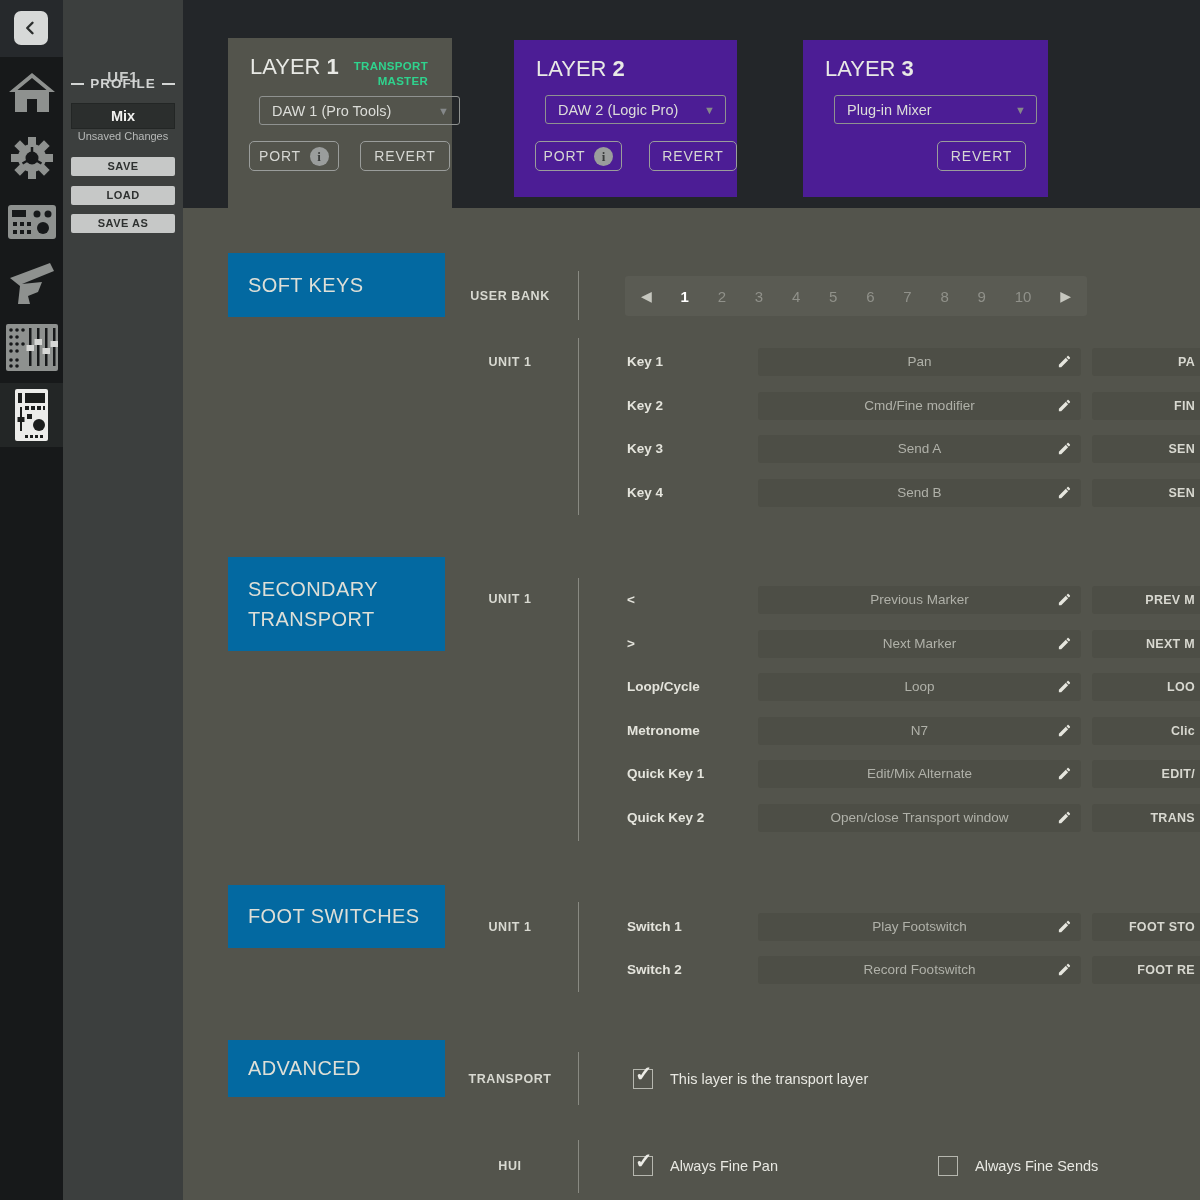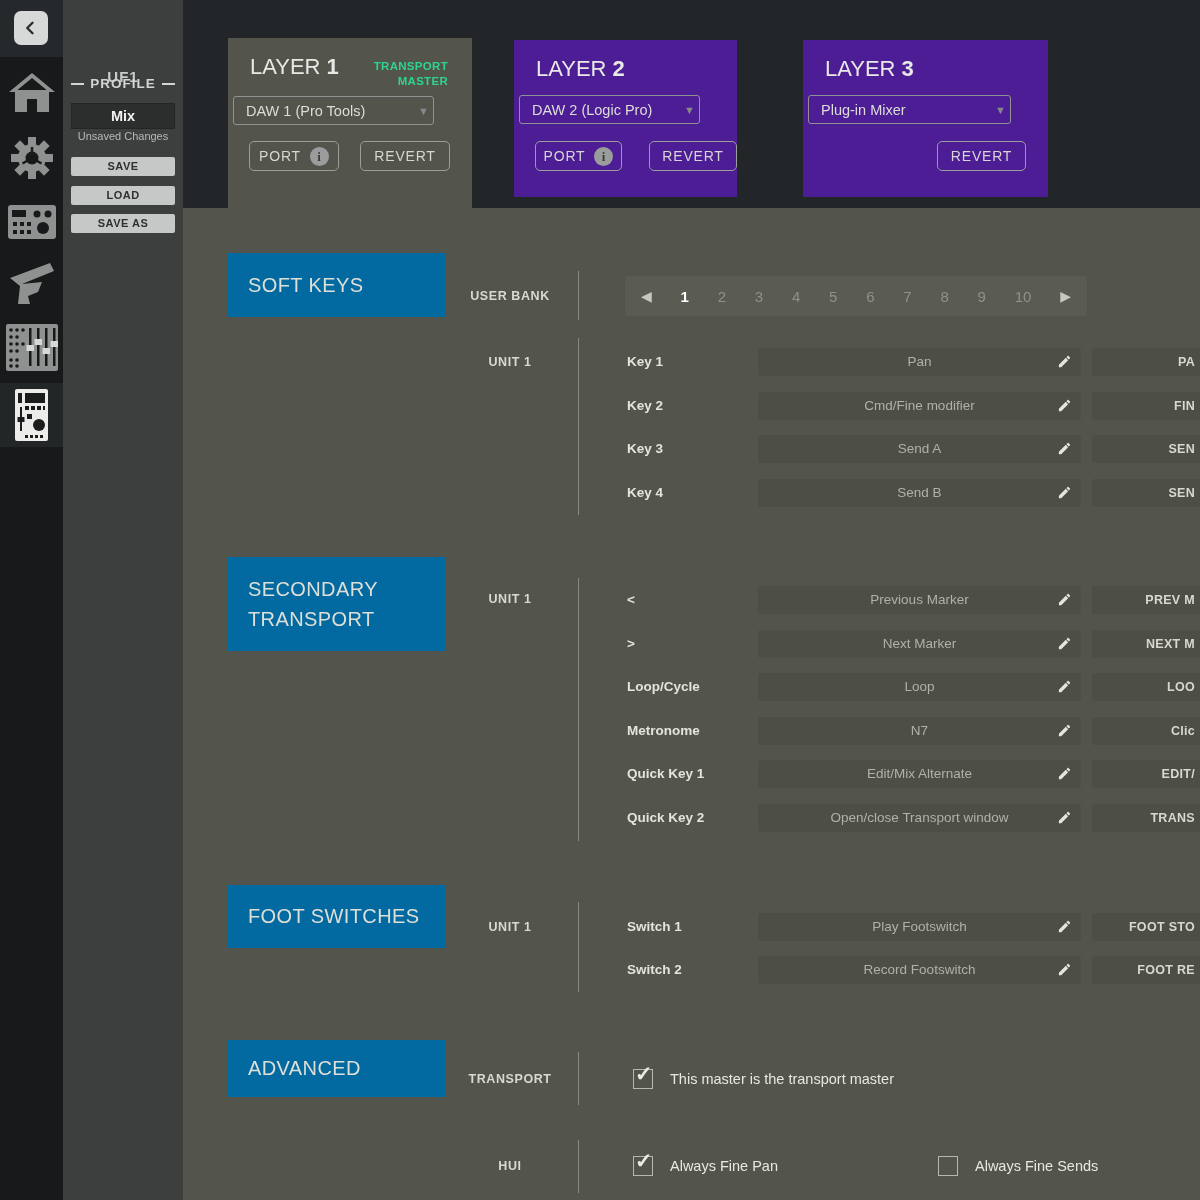--- a/index.html
+++ b/index.html
@@ -26,21 +26,21 @@
   .unsaved { position:absolute; left:63px; top:130px; width:120px; text-align:center; color:#b7b9b8; font-size:11px; }
   .panel-btn { position:absolute; left:71px; width:104px; height:19px; background:#c6c8c7; border:none; border-radius:2px; color:#2e3130; font-size:11px; font-weight:bold; line-height:19px; text-align:center; letter-spacing:0.5px; cursor:pointer; font-family:"Liberation Sans", sans-serif; }
 
   
   .layer-card { position:absolute; }
   .layer-card.inactive { background:#4c1d95; }
   .layer-card.active { background:#53544c; }
   .layer-title { position:absolute; left:22px; top:16px; font-size:22px; color:#e8e9e5; }
   .layer-title .num { font-weight:bold; margin-left:6px; }
   .layer-badge { position:absolute; right:24px; top:21px; width:92px; text-align:right; font-size:11.5px; font-weight:bold; color:#2fd38e; line-height:1.3; letter-spacing:0.3px; }
-  .dropdown { position:absolute; left:5px; height:29px; border:1px solid #8f9290; border-radius:3px; display:flex; align-items:center; padding:0 4px 0 12px; cursor:pointer; }
+  .dropdown { position:absolute; left:31px; height:29px; border:1px solid #8f9290; border-radius:3px; display:flex; align-items:center; padding:0 10px 0 12px; cursor:pointer; }
   .dropdown .dd-text { flex:1; color:#dcddd9; font-size:14.5px; }
   .dropdown .dd-arrow { color:#85888a; font-size:11px; }
   .card-btn { position:absolute; height:30px; border:1px solid #9a9d9b; border-radius:5px; background:transparent; color:#d6d7d3; font-size:14px; letter-spacing:0.8px; display:flex; align-items:center; justify-content:center; gap:9px; cursor:pointer; font-family:"Liberation Sans", sans-serif; }
   .info-dot { width:19px; height:19px; border-radius:50%; background:#9a9d9c; color:#3a3d3c; font-size:13px; font-weight:bold; font-family:"Liberation Serif", serif; line-height:19px; text-align:center; }
 
   
   .section-header { position:absolute; left:228px; width:217px; background:#0369a1; color:#dedfd7; font-size:20px; font-weight:500; letter-spacing:0.4px; }
   .col-label { position:absolute; left:440px; width:140px; text-align:center; color:#d8d9d1; font-size:12.5px; font-weight:600; letter-spacing:0.6px; }
   .vdivider { position:absolute; left:578px; width:1px; background:#9b9c94; opacity:0.75; }
 
@@ -61,21 +61,21 @@
   .checkbox .check { position:absolute; top:-8px; left:1px; font-size:21px; font-weight:bold; color:#ecece6; }
   .cb-label { position:absolute; color:#e8e8e2; font-size:14.5px; height:20px; line-height:20px; }
 </style>
 </head>
 <body>
 
 <div id="stage">
 
   <div class="main-panel"></div>
 
-  <div class="layer-card active" style="left:228px; top:38px; width:244px; height:170px;">
+  <div class="layer-card active" style="left:228px; top:38px; width:224px; height:170px;">
     <div class="layer-title"><span>LAYER</span><span class="num">1</span></div>
     <div class="layer-badge">TRANSPORT MASTER</div>
     <div class="dropdown" style="top:58px; width:201px;">
       <span class="dd-text">DAW 1 (Pro Tools)</span>
       <span class="dd-arrow">▼</span>
     </div>
     <button class="card-btn" style="left:21px; top:103px; width:90px;">
       <span>PORT</span>
       <span class="info-dot">i</span>
     </button>
@@ -252,21 +252,21 @@
     </div>
     <div class="edge-box" style="top:956px;">FOOT RE</div>
   </div>
 
   <div class="section-header" style="top:1040px; height:57px; line-height:57px; padding-left:20px;">ADVANCED</div>
   <div class="col-label" style="top:1072px;">TRANSPORT</div>
   <div class="vdivider" style="top:1052px; height:53px;"></div>
   <div class="checkbox" style="left:633px; top:1069px;">
       <span class="check">✓</span>
     </div>
-  <div class="cb-label" style="left:670px; top:1069px;">This master is the transport master</div>
+  <div class="cb-label" style="left:670px; top:1069px;">This layer is the transport layer</div>
 
   <div class="col-label" style="top:1159px;">HUI</div>
   <div class="vdivider" style="top:1140px; height:53px;"></div>
   <div class="checkbox" style="left:633px; top:1156px;">
       <span class="check">✓</span>
     </div>
   <div class="cb-label" style="left:670px; top:1156px;">Always Fine Pan</div>
   <div class="checkbox" style="left:938px; top:1156px;"></div>
   <div class="cb-label" style="left:975px; top:1156px;">Always Fine Sends</div>
 

